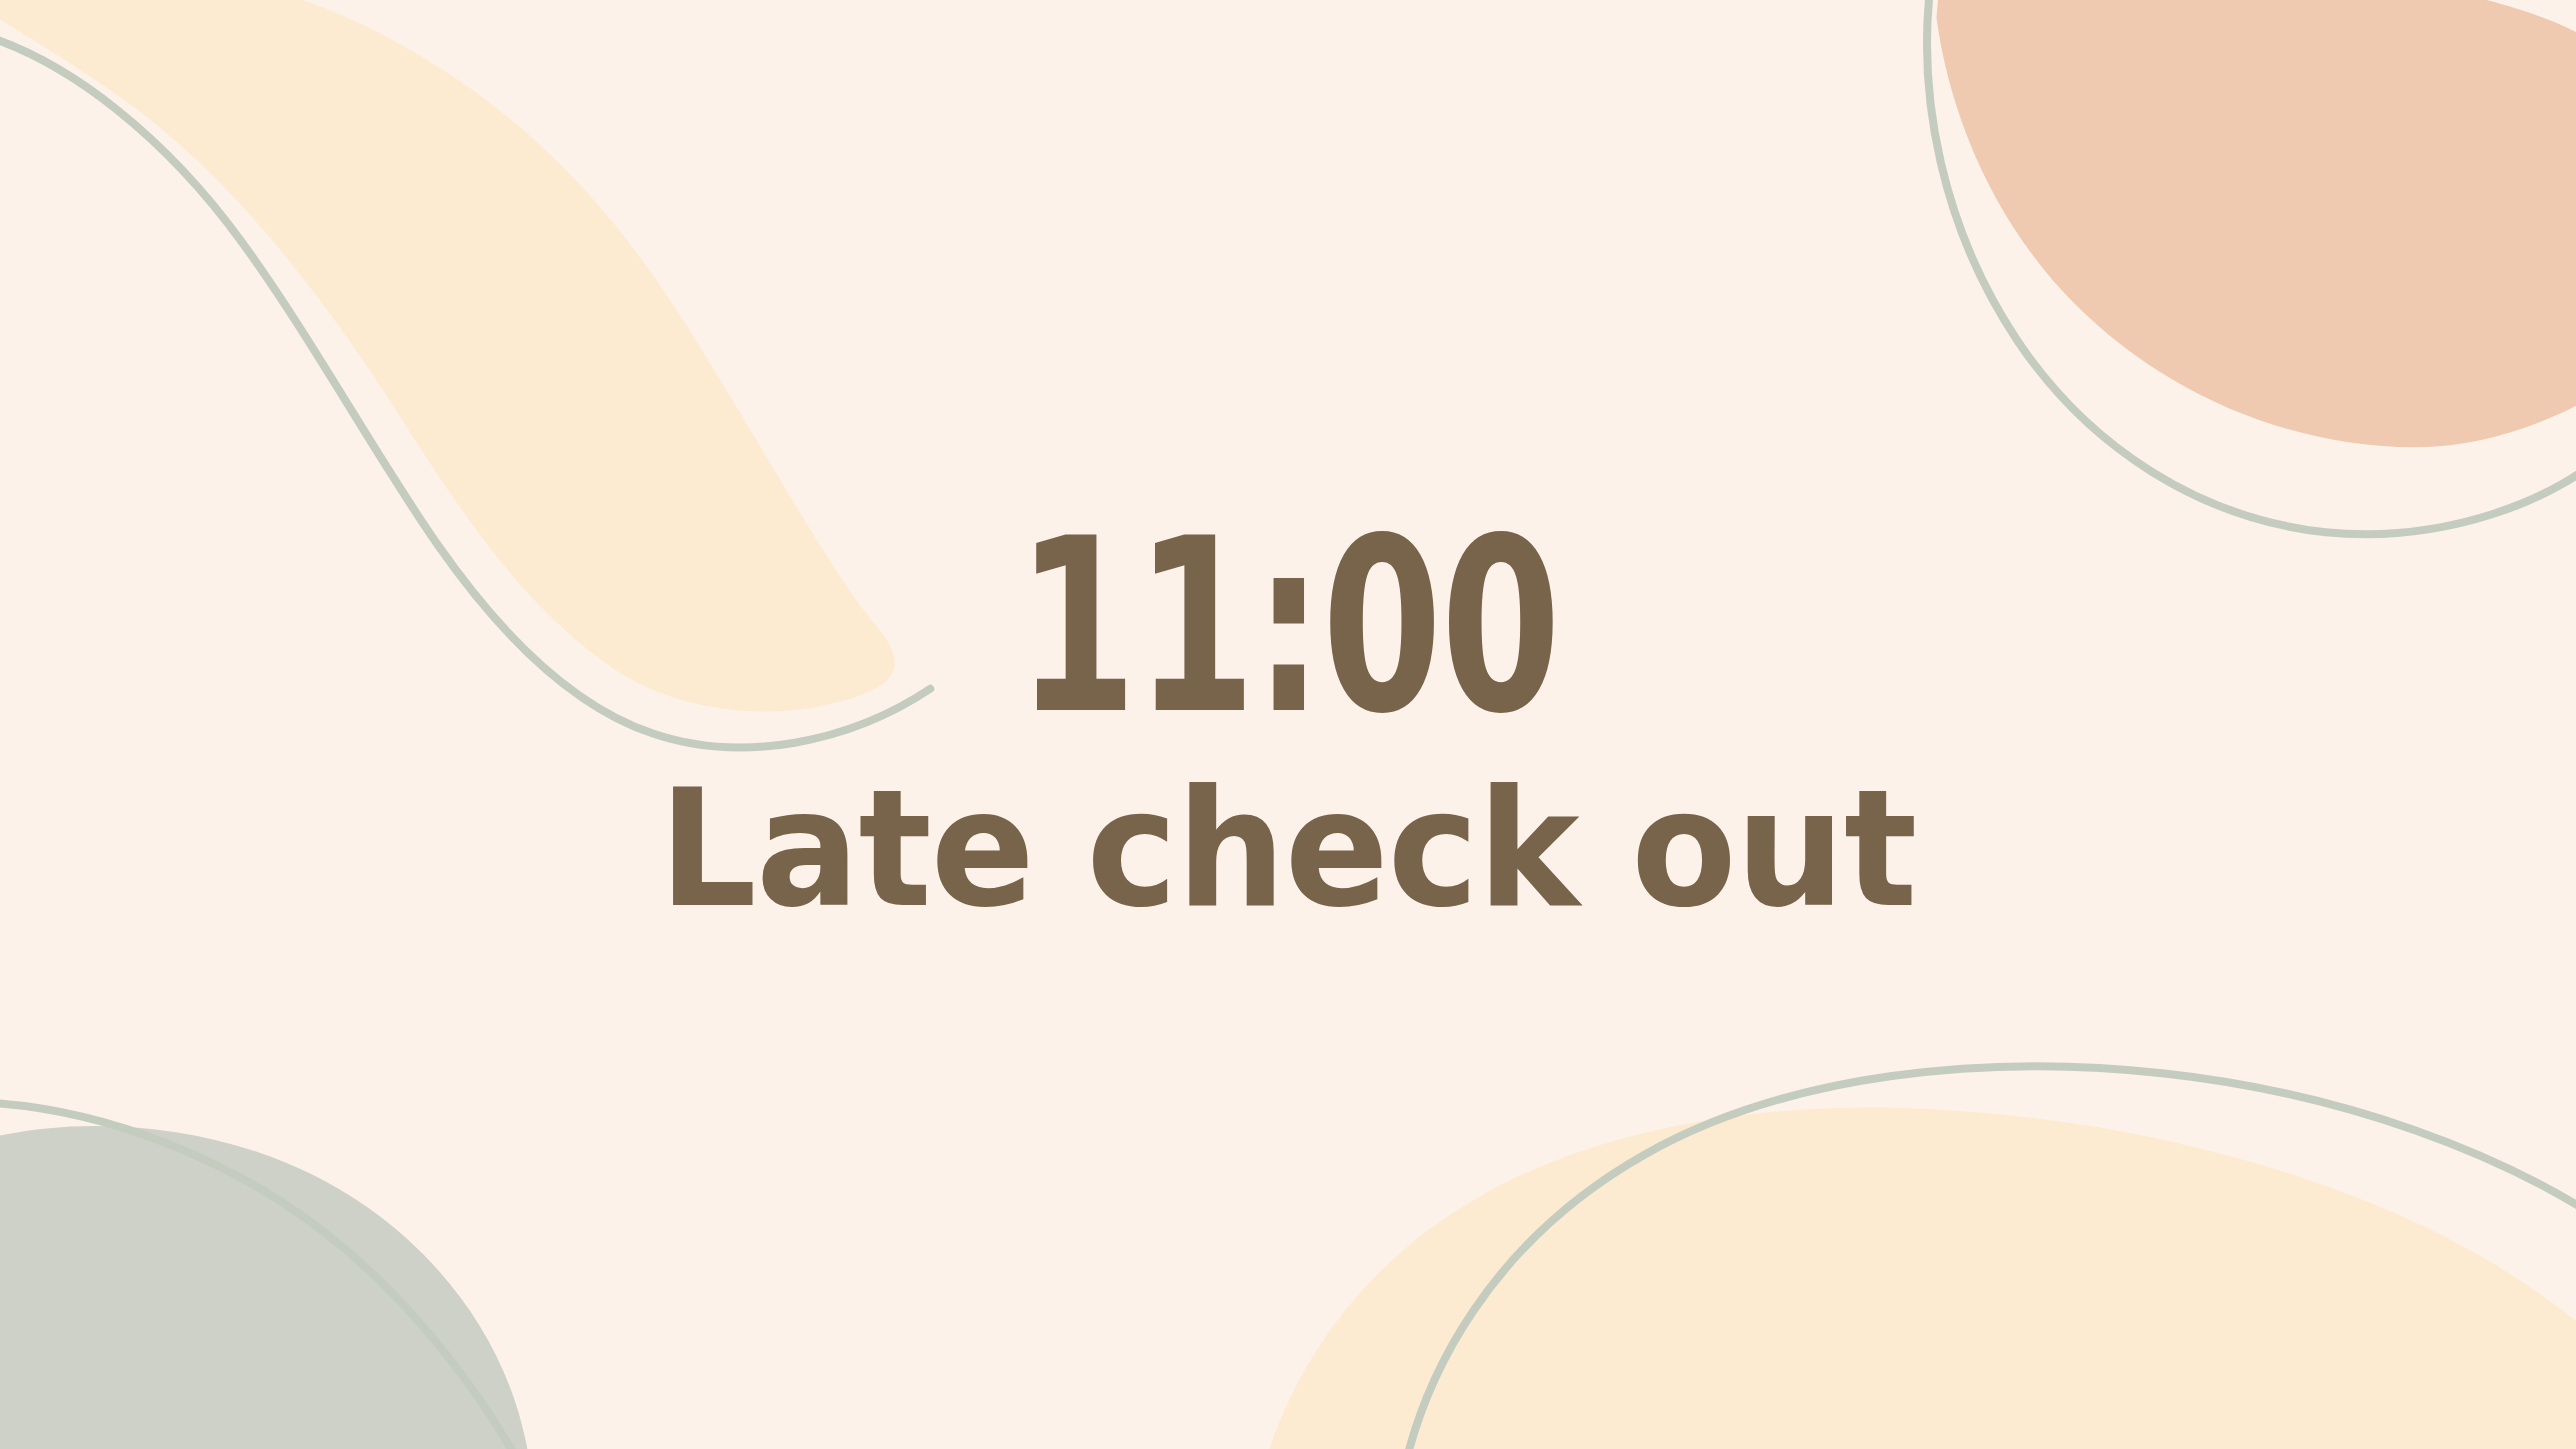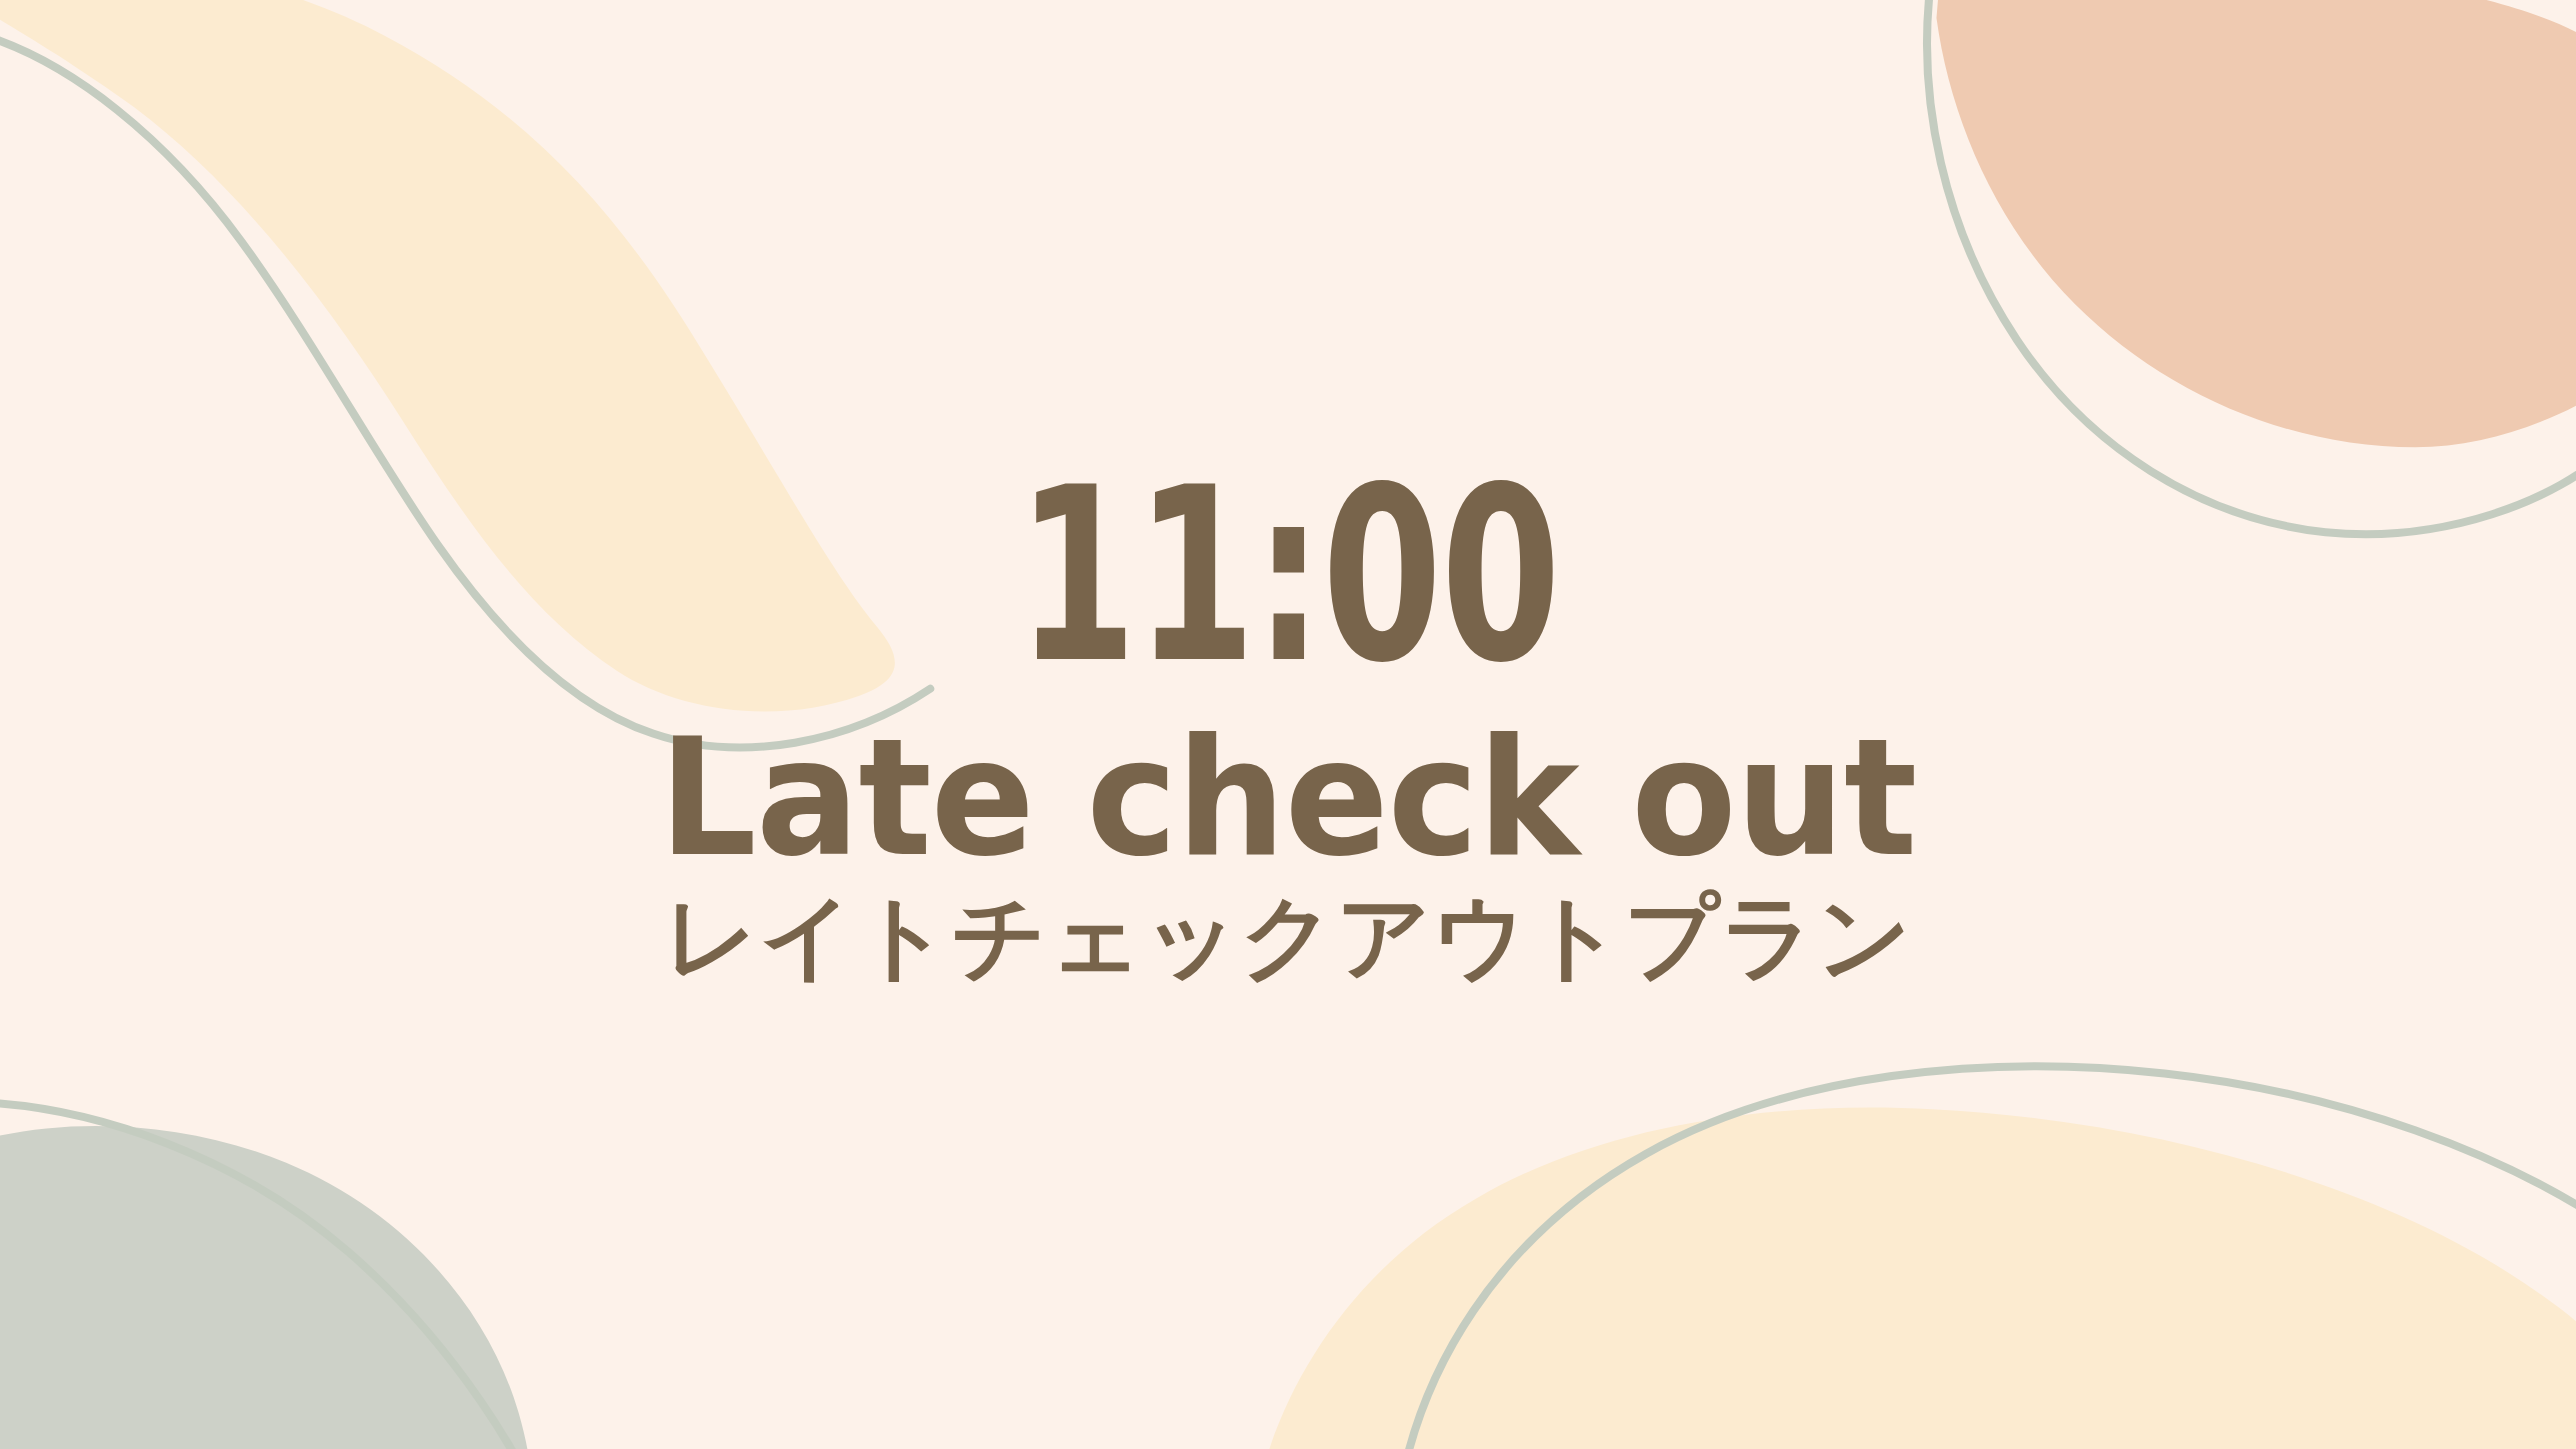--- a/index.html
+++ b/index.html
@@ -129,17 +129,16 @@
 
     <path fill="none" stroke="#C4CCC0" stroke-width="9" stroke-linecap="round" d="M 1560,1700
              C 1580,1530 1680,1380 1840,1290
              C 2000,1200 2220,1178 2420,1200
              C 2620,1222 2800,1290 2920,1372"></path>
   </svg>
 
   <div id="content">
     <div class="time">11:00</div>
     <div class="headline">Late check out</div>
-    <div class="subline">レイトチェックアウトプラン</div>
   </div>
 
 </div>
 
 
 </body></html>

